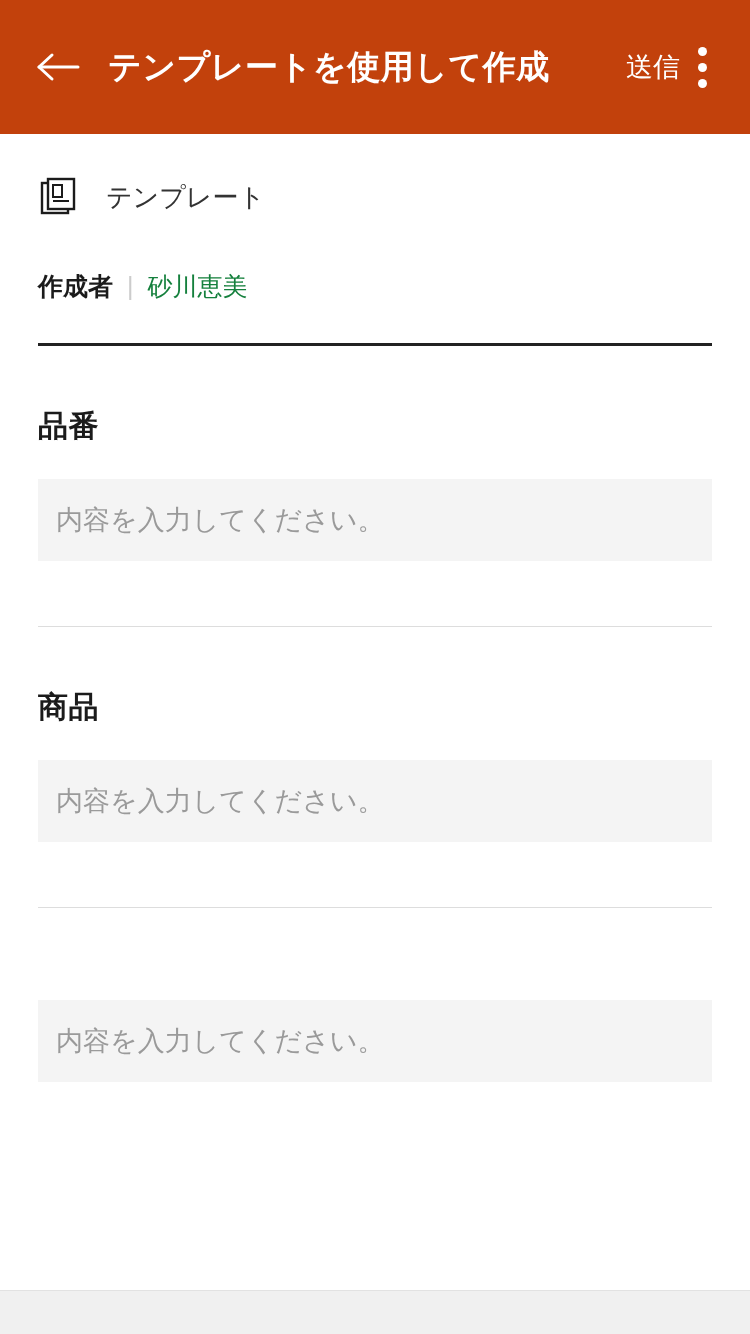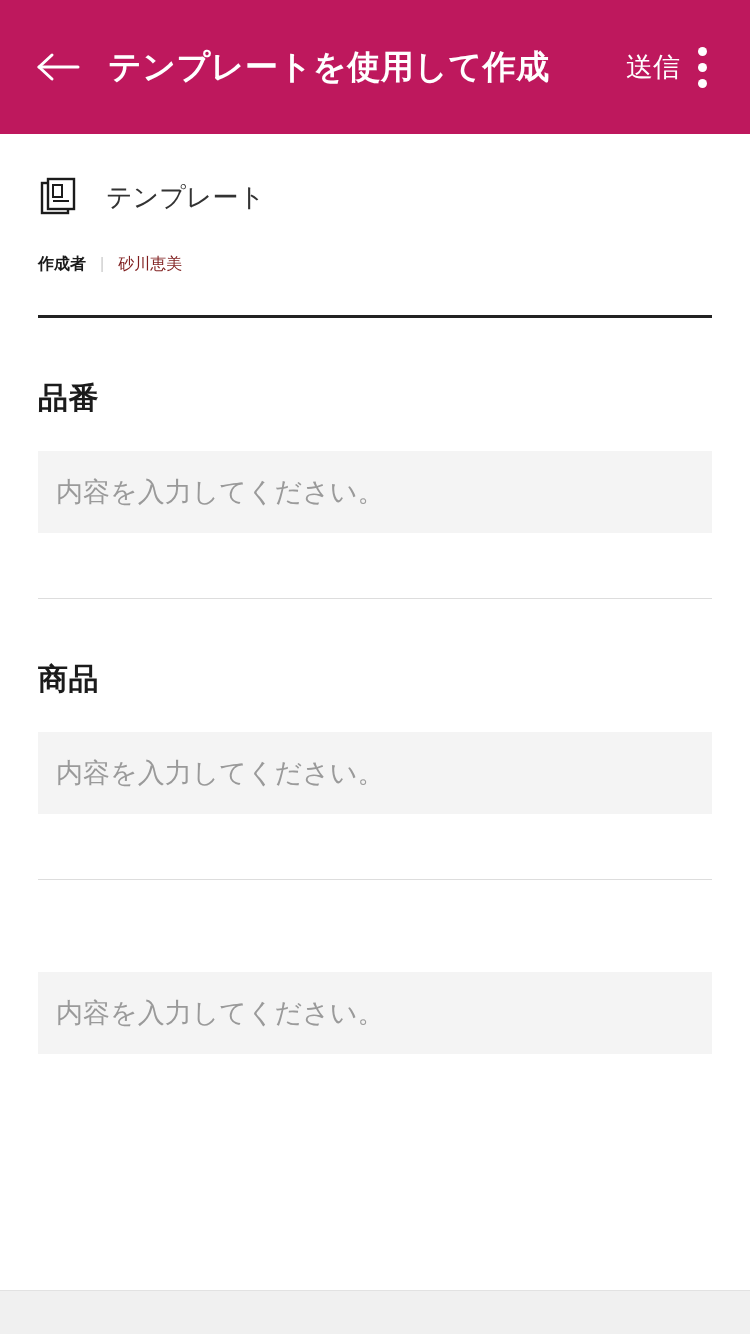--- a/index.html
+++ b/index.html
@@ -15,21 +15,21 @@
     width: 750px;
     height: 1334px;
     background: #ffffff;
     display: flex;
     flex-direction: column;
   }
 
   
   .appbar {
     height: 134px;
-    background: #be185d;
+    background: #c2410c;
     display: flex;
     align-items: center;
     padding: 0 26px 0 30px;
     flex: 0 0 auto;
   }
   .back-btn {
     width: 56px;
     height: 56px;
     display: flex;
     align-items: center;
@@ -103,33 +103,33 @@
     font-size: 54px;
     font-weight: bold;
     color: #1b1b1b;
     letter-spacing: 1px;
     margin-top: 26px;
   }
 
   .author-row {
     display: flex;
     align-items: baseline;
-    margin-top: 24px;
-    font-size: 16px;
+    margin-top: 40px;
+    font-size: 25px;
   }
   .author-label {
     color: #1b1b1b;
     font-weight: bold;
   }
   .author-sep {
     color: #cccccc;
     margin: 0 14px;
   }
   .author-name {
-    color: #7f1d1d;
+    color: #15803d;
   }
   .author-role {
     color: #888888;
     margin-left: 14px;
   }
 
   .rule-strong {
     height: 3px;
     background: #222222;
     margin-top: 40px;

